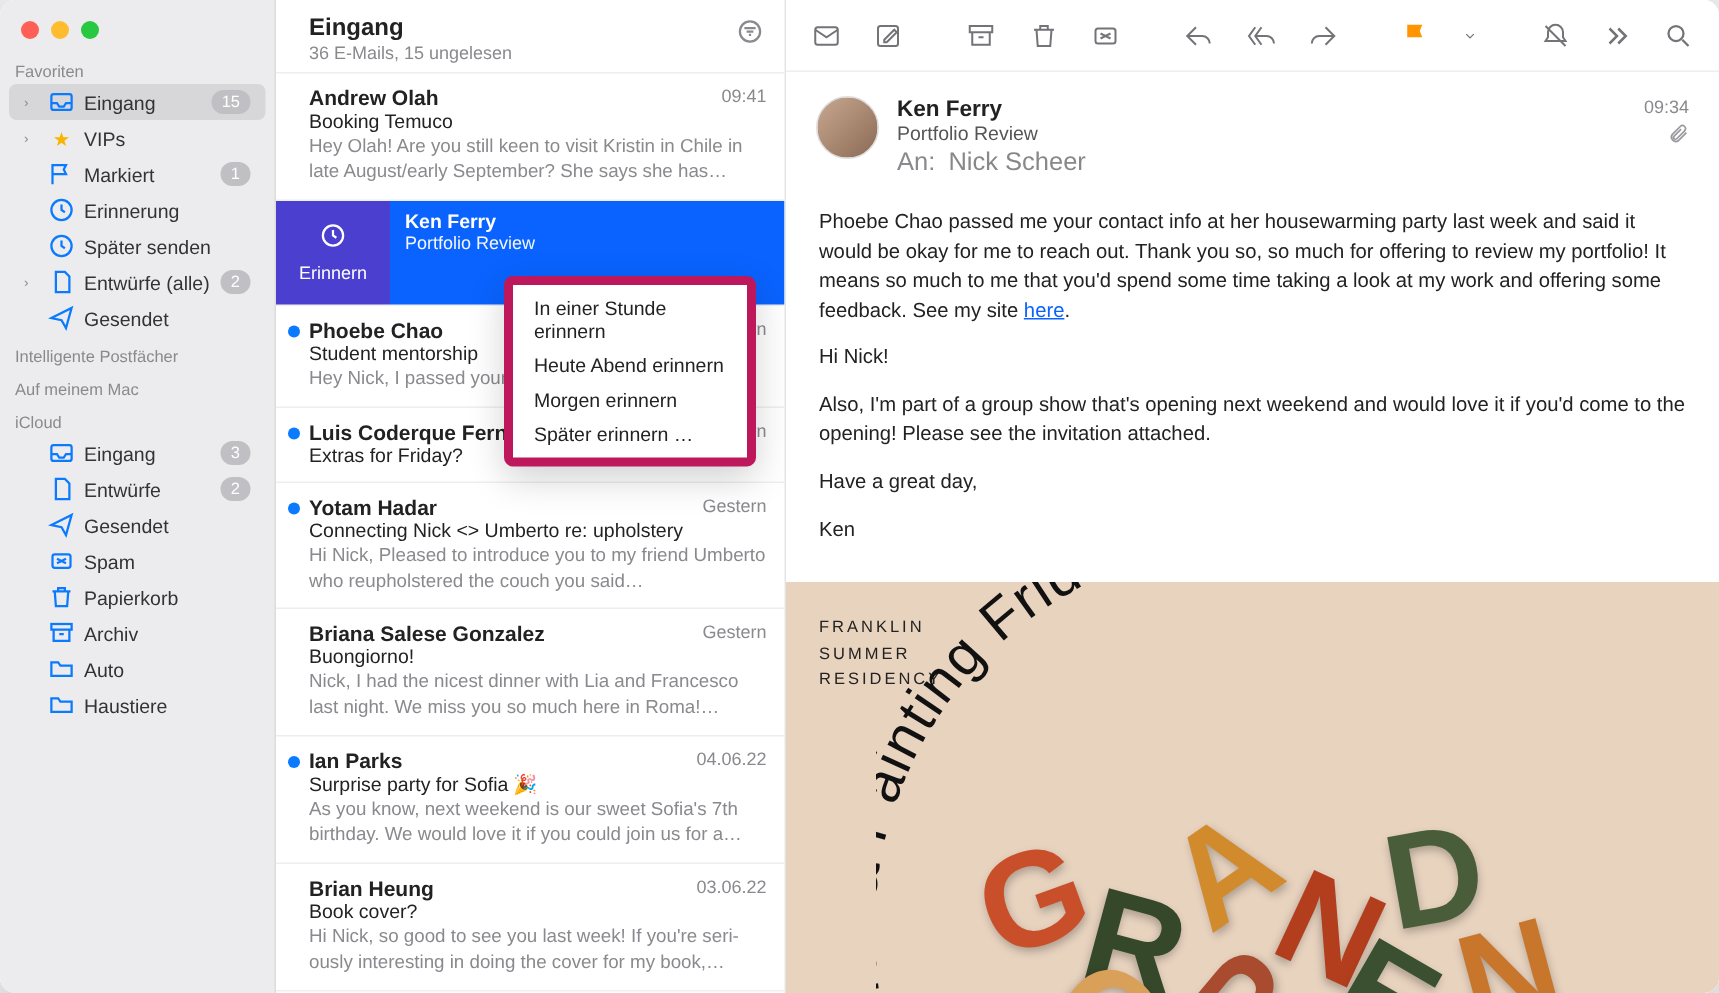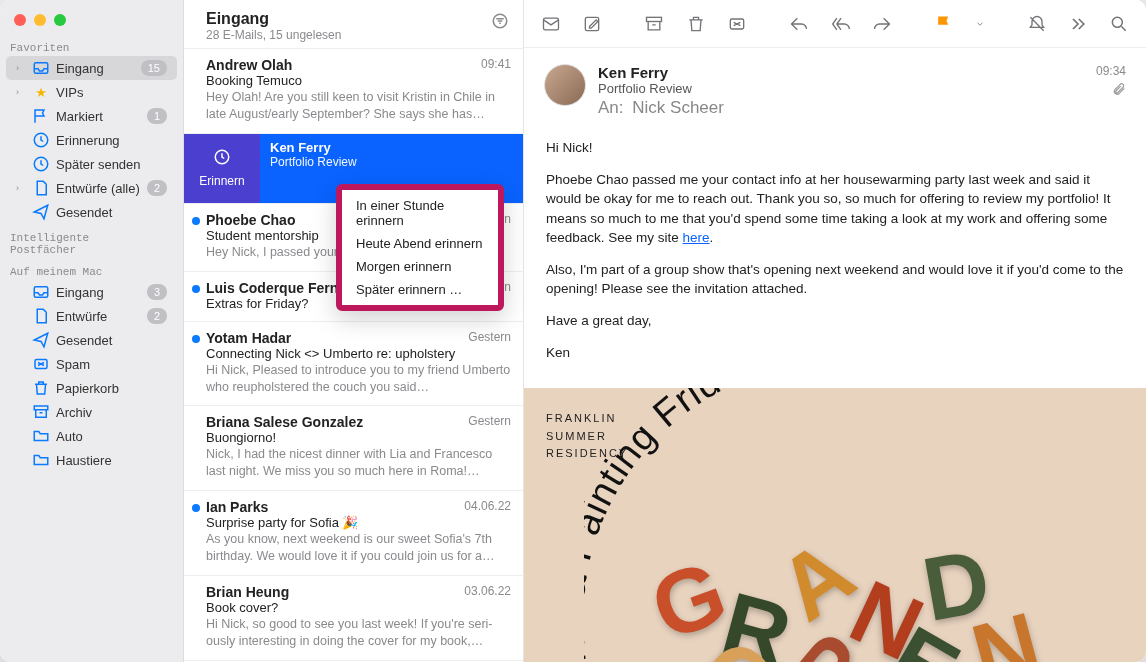--- a/index.html
+++ b/index.html
@@ -6,21 +6,21 @@
 body { background: #f0f0f0; display: flex; justify-content: center; align-items: flex-start; padding: 0; }
 .window { width: 1146px; height: 662px; background: #fff; border-radius: 10px; overflow: hidden; box-shadow: 0 10px 40px rgba(0,0,0,0.2); display: flex; position: relative; }
 
 
 .sidebar { width: 184px; background: #ececee; display: flex; flex-direction: column; font-size: 13px; color: #333; border-right: 1px solid #dcdcdc; }
 .traffic { display: flex; gap: 8px; padding: 14px 14px 8px 14px; }
 .dot { width: 12px; height: 12px; border-radius: 50%; }
 .dot-red { background: #ff5f57; }
 .dot-yellow { background: #febc2e; }
 .dot-green { background: #28c840; }
-.side-section-label { font-size: 11px; color: #8a8a8e; padding: 8px 30px 2px 10px; font-weight: 500; font-family: Liberation Mono, monospace; }
+.side-section-label { font-size: 11px; color: #8a8a8e; padding: 8px 30px 2px 10px; font-weight: 500; }
 .side-item { display: flex; align-items: center; padding: 3px 10px 3px 10px; gap: 6px; cursor: default; border-radius: 5px; margin: 0 6px; }
 .side-item.selected { background: #d7d7da; }
 .side-icon { width: 18px; height: 18px; display: inline-flex; align-items: center; justify-content: center; color: #0a7aff; flex-shrink: 0; }
 .side-item .chev { width: 10px; color: #8a8a8e; font-size: 9px; }
 .side-item .chev.hidden-chev { visibility: hidden; }
 .side-label { flex: 1; color: #333; }
 .side-badge { background: #bfbfc4; color: #fff; font-size: 11px; border-radius: 9px; padding: 0 7px; min-width: 18px; text-align: center; line-height: 16px; }
 
 
 .msglist { width: 340px; border-right: 1px solid #e5e5e5; display: flex; flex-direction: column; background: #fff; overflow: hidden; }
@@ -157,20 +157,21 @@
       <span class="side-icon">
           <svg viewBox="0 0 24 24" fill="none" stroke="currentColor" stroke-width="2">
             <path d="M3 12l18-9-5 18-4-7-9-2z"></path>
           </svg>
         </span>
       <span class="side-label">Gesendet</span>
     </div>
 
     <div class="side-section-label">Intelligente Postfächer</div>
     <div class="side-section-label">Auf meinem Mac</div>
+    <div class="side-section-label">iCloud</div>
 
     <div class="side-item">
       <span class="chev hidden-chev">›</span>
       <span class="side-icon">
           <svg viewBox="0 0 24 24" fill="none" stroke="currentColor" stroke-width="2">
             <rect x="3" y="5" width="18" height="14" rx="2"></rect>
             <path d="M3 13h5l2 3h4l2-3h5"></path>
           </svg>
         </span>
       <span class="side-label">Eingang</span>
@@ -241,21 +242,21 @@
           </svg>
         </span>
       <span class="side-label">Haustiere</span>
     </div>
   </div>
 
   <div class="msglist">
     <div class="msglist-header">
       <div>
         <div class="mlh-title">Eingang</div>
-        <div class="mlh-sub">28 E-Mails, 15 ungelesen</div>
+        <div class="mlh-sub">36 E-Mails, 15 ungelesen</div>
       </div>
       <div class="filter-icon">
         <svg width="18" height="18" viewBox="0 0 24 24" fill="none" stroke="currentColor" stroke-width="2">
             <circle cx="12" cy="12" r="9"></circle>
             <path d="M7 9h10M9 12h6M11 15h2"></path>
           </svg>
       </div>
     </div>
 
     <div class="messages">
@@ -433,22 +434,22 @@
       </div>
       <div class="mh-right">
         <div>09:34</div>
         <div class="attach-icon"><svg width="14" height="14" viewBox="0 0 24 24" fill="none" stroke="currentColor" stroke-width="2">
               <path d="M21 11l-9 9a5 5 0 01-7-7l9-9a3.5 3.5 0 015 5l-9 9a2 2 0 01-3-3l8-8"></path>
             </svg></div>
       </div>
     </div>
 
     <div class="body">
+      <p><span>Phoebe Chao passed me your contact info at her housewarming party last week and said it would be okay for me to reach out. Thank you so, so much for offering to review my portfolio! It means so much to me that you'd spend some time taking a look at my work and offering some feedback. See my site </span><a href="#">here</a><span>.</span></p>
       <p>Hi Nick!</p>
-      <p><span>Phoebe Chao passed me your contact info at her housewarming party last week and said it would be okay for me to reach out. Thank you so, so much for offering to review my portfolio! It means so much to me that you'd spend some time taking a look at my work and offering some feedback. See my site </span><a href="#">here</a><span>.</span></p>
       <p>Also, I'm part of a group show that's opening next weekend and would love it if you'd come to the opening! Please see the invitation attached.</p>
       <p>Have a great day,</p>
       <p>Ken</p>
     </div>
 
     <div class="invitation">
       <div class="inv-label">
         <div>FRANKLIN</div>
         <div>SUMMER</div>
         <div>RESIDENCY</div>

